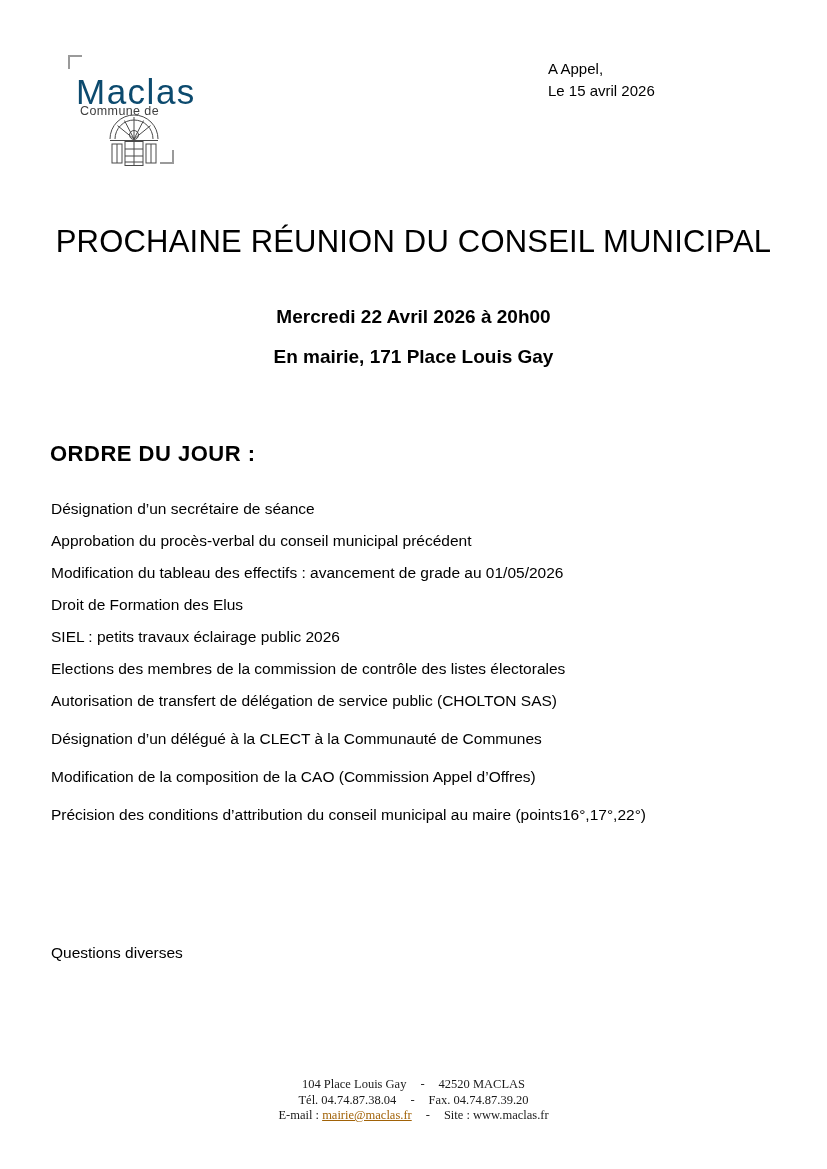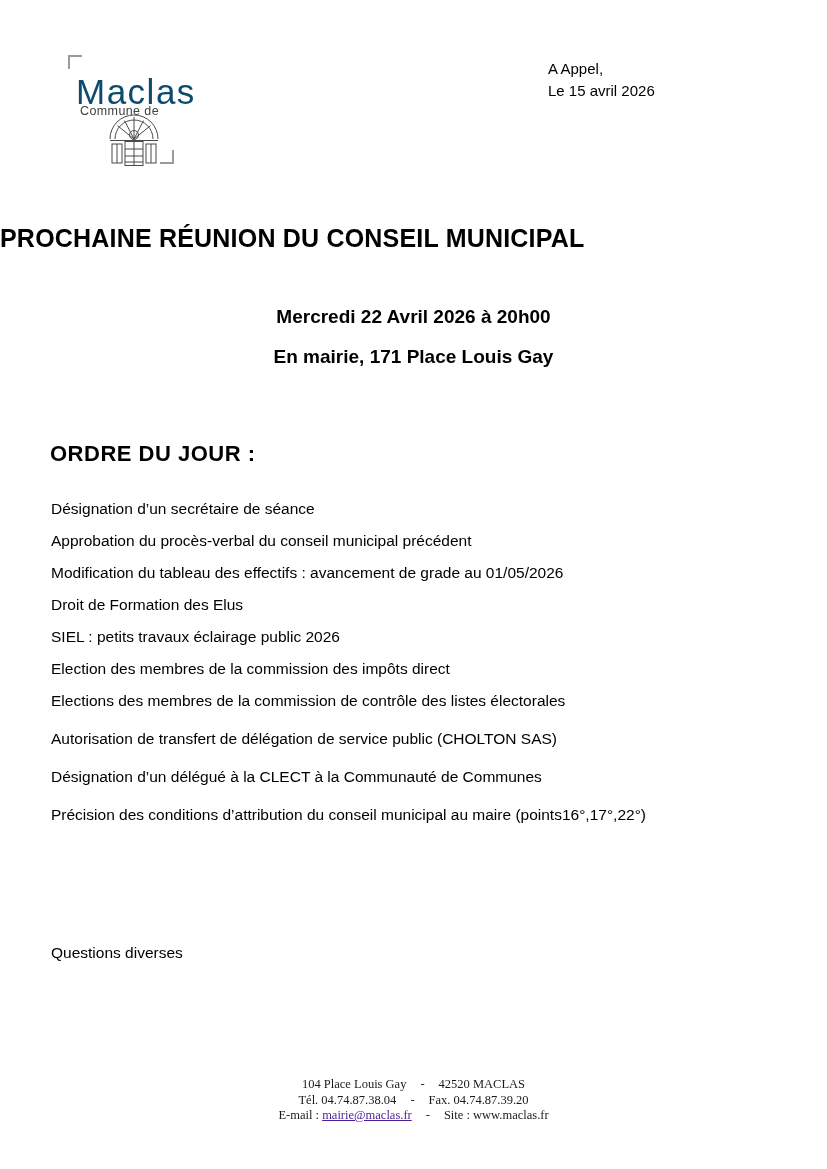--- a/index.html
+++ b/index.html
@@ -35,21 +35,21 @@
 
   
   .date-block {
     position: absolute; top: 58px; left: 548px;
     font-size: 15px; line-height: 22px;
   }
 
   
   .doc-title {
     position: absolute; top: 224px; left: 0; width: 100%;
-    text-align: left; font-size: 25px; font-weight: bold; letter-spacing: 0.2px;
+    text-align: center; font-size: 31px; font-weight: normal; letter-spacing: 0.2px;
   }
   .meeting-datetime {
     position: absolute; top: 306px; left: 0; width: 100%;
     text-align: center; font-size: 19px; font-weight: bold;
   }
   .meeting-location {
     position: absolute; top: 346px; left: 0; width: 100%;
     text-align: center; font-size: 19px; font-weight: bold;
   }
   .agenda-heading {
@@ -70,21 +70,21 @@
   }
 
   
   .footer {
     position: absolute; top: 1077px; left: 0; width: 100%;
     text-align: center;
     font-family: "Liberation Serif", serif;
     font-size: 12.5px; line-height: 15.5px; color: #1a1a1a;
   }
   .footer .sep { display: inline-block; margin: 0 14px; }
-  .footer a.email-link { color: #4c1d95; text-decoration: underline; }
+  .footer a.email-link { color: #a16207; text-decoration: underline; }
 </style>
 </head>
 <body>
 
 <div class="page">
 
   <div class="logo">
     <div class="bracket-tl"></div>
     <div class="logo-commune">Commune de</div>
     <div class="logo-name">Maclas</div>
@@ -131,24 +131,24 @@
   <div class="meeting-location">En mairie, 171 Place Louis Gay</div>
 
   <div class="agenda-heading">ORDRE DU JOUR :</div>
 
   <div class="agenda-list">
     <p>Désignation d’un secrétaire de séance</p>
     <p>Approbation du procès-verbal du conseil municipal précédent</p>
     <p>Modification du tableau des effectifs : avancement de grade au 01/05/2026</p>
     <p>Droit de Formation des Elus</p>
     <p>SIEL : petits travaux éclairage public 2026</p>
-    <p>Election des membres de la commission des impôts direct</p>
     <p>Elections des membres de la commission de contrôle des listes électorales</p>
     <p>Autorisation de transfert de délégation de service public (CHOLTON SAS)</p>
     <p>Désignation d’un délégué à la CLECT à la Communauté de Communes</p>
+    <p>Modification de la composition de la CAO (Commission Appel d’Offres)</p>
     <p>Précision des conditions d’attribution du conseil municipal au maire (points16°,17°,22°)</p>
   </div>
 
   <div class="closing-item">Questions diverses</div>
 
   <div class="footer">
     <div>
       <span>104 Place Louis Gay</span><span class="sep">-</span><span>42520 MACLAS</span>
     </div>
     <div>

